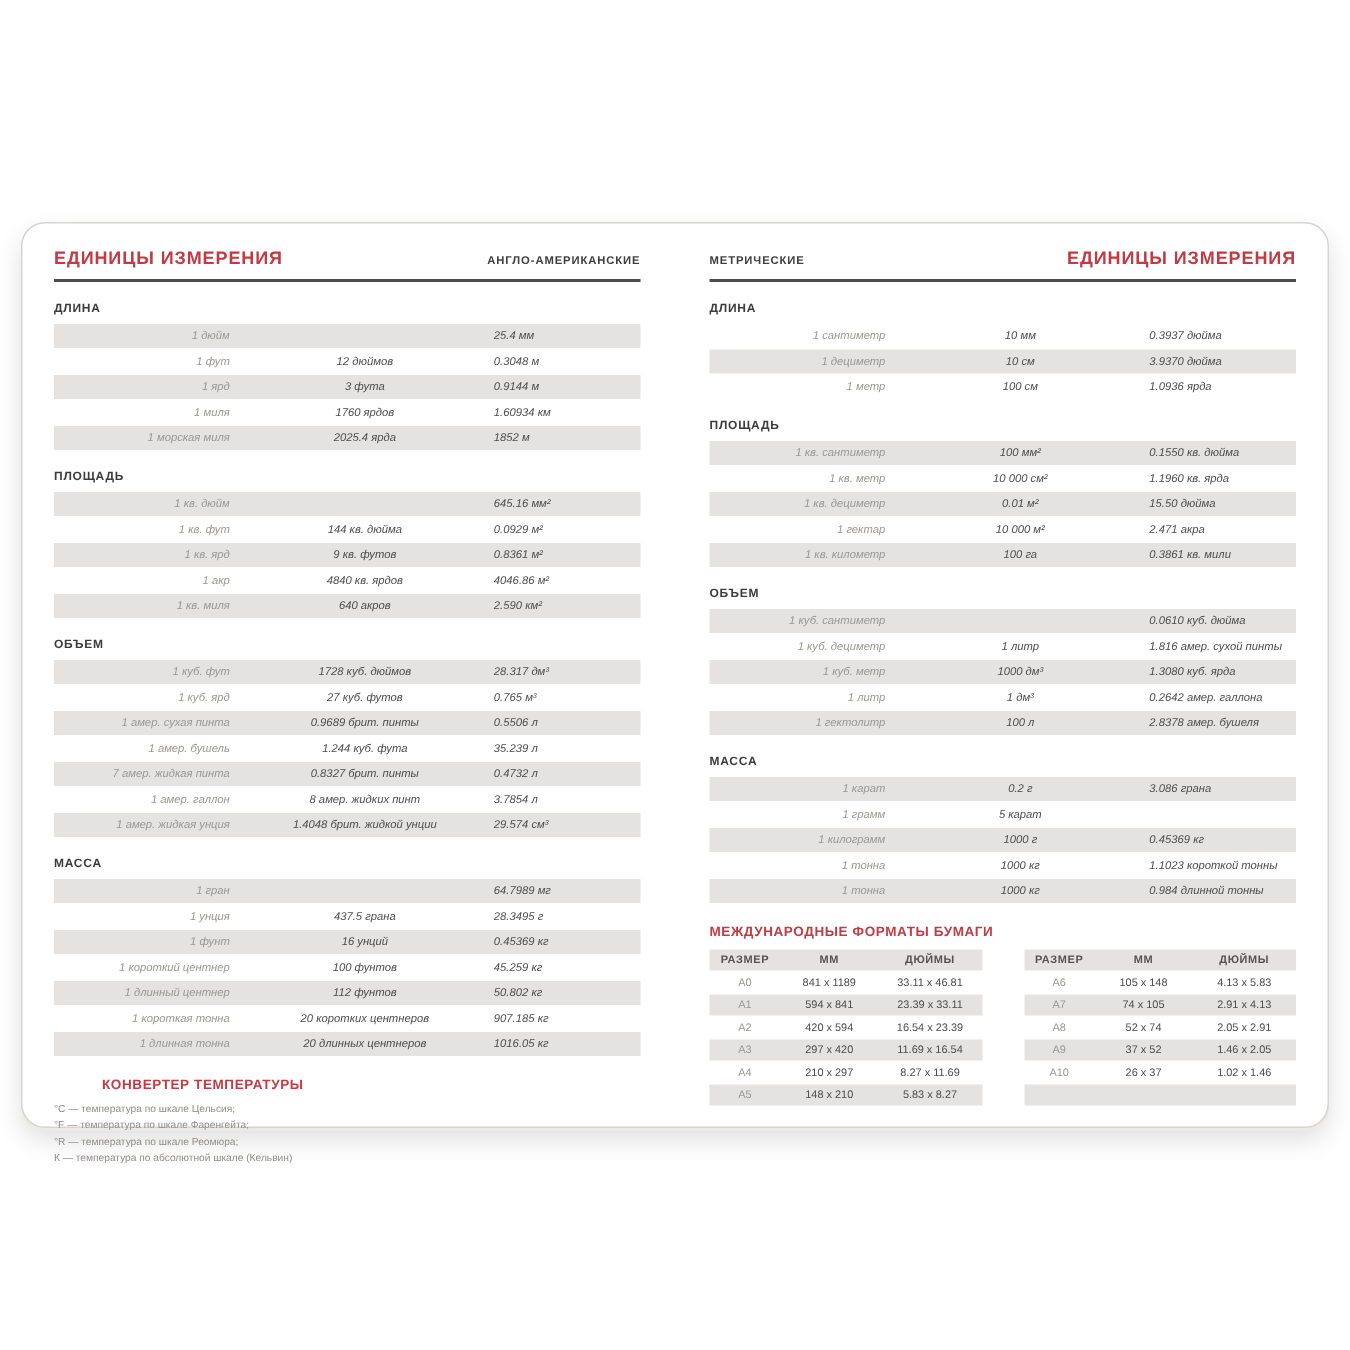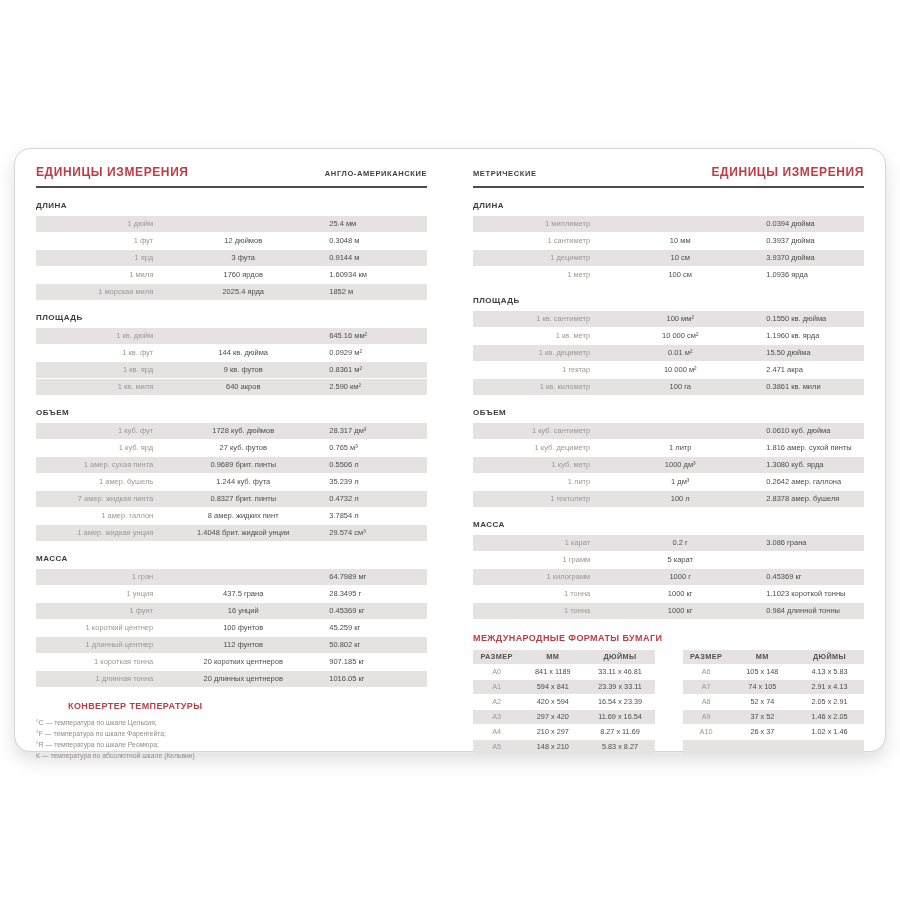--- a/index.html
+++ b/index.html
@@ -17,21 +17,21 @@
 
   .page-header { display:flex; justify-content:space-between; align-items:baseline;
                  padding-top:3px; }
   .main-title { color:#c43a43; font-size:12px; font-weight:bold; letter-spacing:0.6px; }
   .sub-title  { color:#3f3f3f; font-size:7.5px; font-weight:bold; letter-spacing:0.6px; }
   .head-rule  { border:none; border-top:2px solid #4c4c4c; margin-top:7px; }
 
   .sec-title { color:#3c3c3c; font-size:8px; font-weight:bold; letter-spacing:0.5px;
                margin:13px 0 6px 0; }
 
-  .utable .trow { display:flex; height:16px; align-items:flex-start; margin-bottom:1px; }
+  .utable .trow { display:flex; height:16px; align-items:flex-start; margin-bottom:1px;font-style:italic; }
   .utable .trow.shade { background:#e4e3e1; }
   .utable .cell { font-size:7.5px; line-height:16px; white-space:nowrap; overflow:hidden; }
   .utable .c0 { width:31%; text-align:right; color:#9a9893; padding-right:4px; }
   .utable .c1 { width:44%; text-align:center; color:#4d4d4d; }
   .utable .c2 { width:25%; text-align:left; color:#4d4d4d; }
 
   .temp-block { margin-top:14px; }
   .temp-title { color:#c43a43; font-size:9px; font-weight:bold; letter-spacing:0.4px;padding-left:32px; }
   .temp-body { display:flex; margin-top:7px; }
   .temp-formula { width:55%; color:#3f3f3f; font-size:9px; font-weight:bold; letter-spacing:0.2px; }
@@ -107,20 +107,25 @@
             <div class="trow">
               <div class="cell c0">1 кв. фут</div>
               <div class="cell c1">144 кв. дюйма</div>
               <div class="cell c2">0.0929 м²</div>
             </div>
             <div class="trow shade">
               <div class="cell c0">1 кв. ярд</div>
               <div class="cell c1">9 кв. футов</div>
               <div class="cell c2">0.8361 м²</div>
             </div>
+            <div class="trow">
+              <div class="cell c0">1 акр</div>
+              <div class="cell c1">4840 кв. ярдов</div>
+              <div class="cell c2">4046.86 м²</div>
+            </div>
             <div class="trow shade">
               <div class="cell c0">1 кв. миля</div>
               <div class="cell c1">640 акров</div>
               <div class="cell c2">2.590 км²</div>
             </div>
           </div>
       </div>
 
       <div>
         <div class="sec-title">ОБЪЕМ</div>
@@ -220,25 +225,20 @@
     <div class="page">
       <div class="page-header">
         <span class="sub-title">МЕТРИЧЕСКИЕ</span>
         <span class="main-title">ЕДИНИЦЫ ИЗМЕРЕНИЯ</span>
       </div>
       <hr class="head-rule">
 
       <div>
         <div class="sec-title">ДЛИНА</div>
         <div class="utable">
-            <div class="trow shade">
-              <div class="cell c0">1 миллиметр</div>
-              <div class="cell c1"></div>
-              <div class="cell c2">0.0394 дюйма</div>
-            </div>
             <div class="trow">
               <div class="cell c0">1 сантиметр</div>
               <div class="cell c1">10 мм</div>
               <div class="cell c2">0.3937 дюйма</div>
             </div>
             <div class="trow shade">
               <div class="cell c0">1 дециметр</div>
               <div class="cell c1">10 см</div>
               <div class="cell c2">3.9370 дюйма</div>
             </div>

